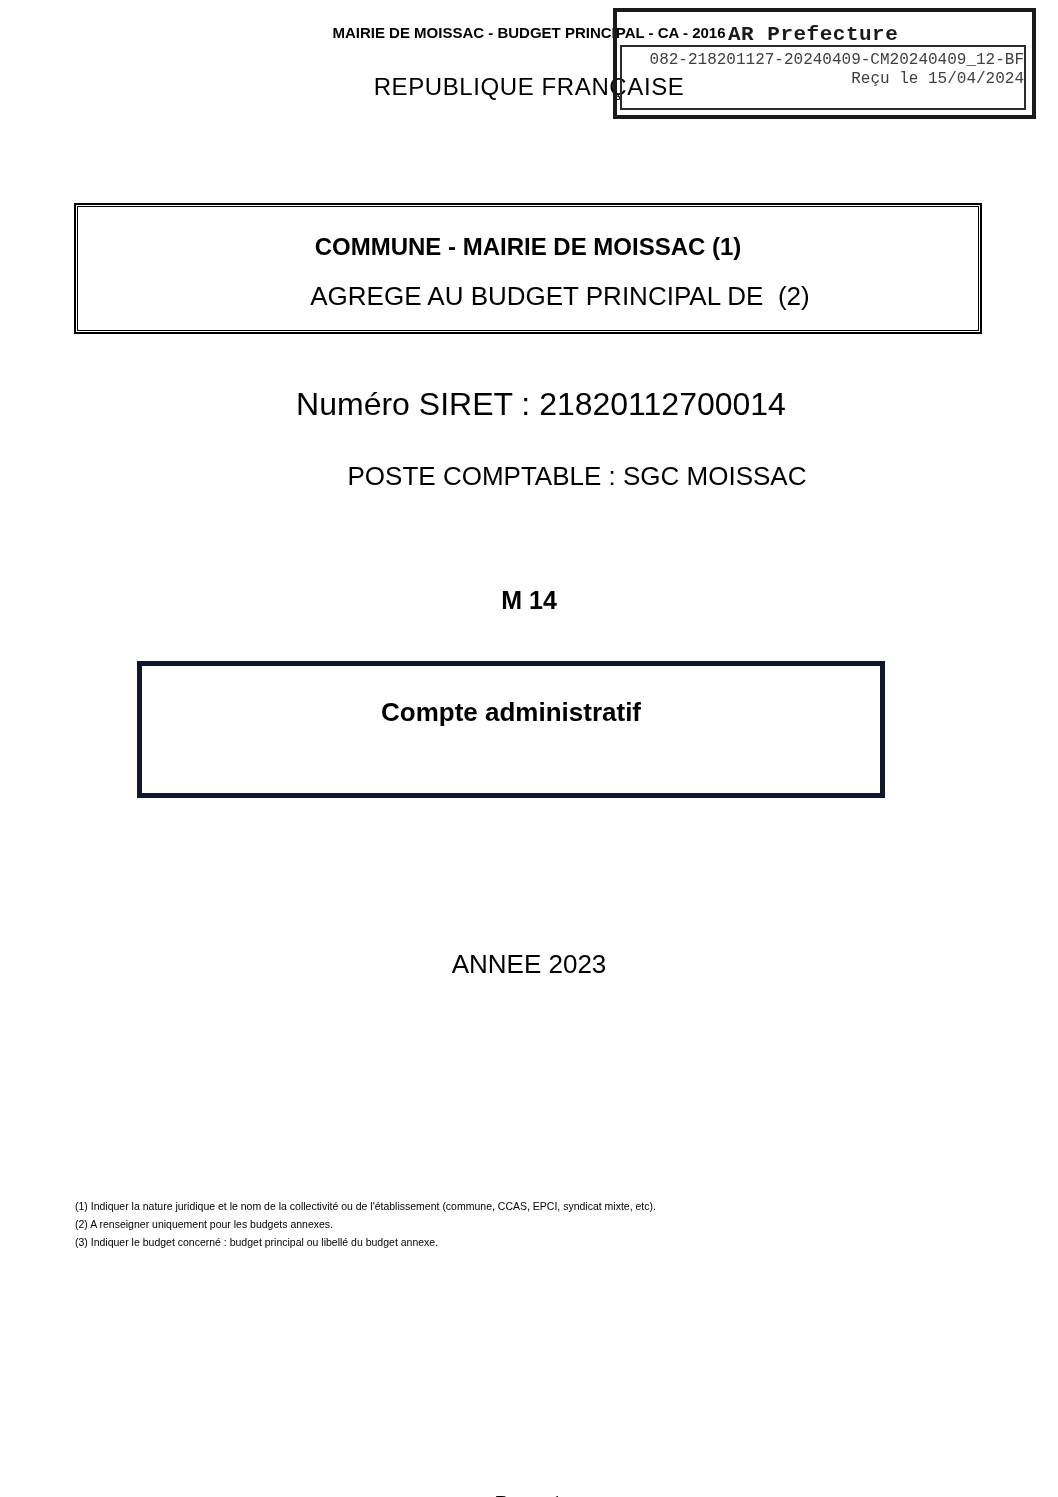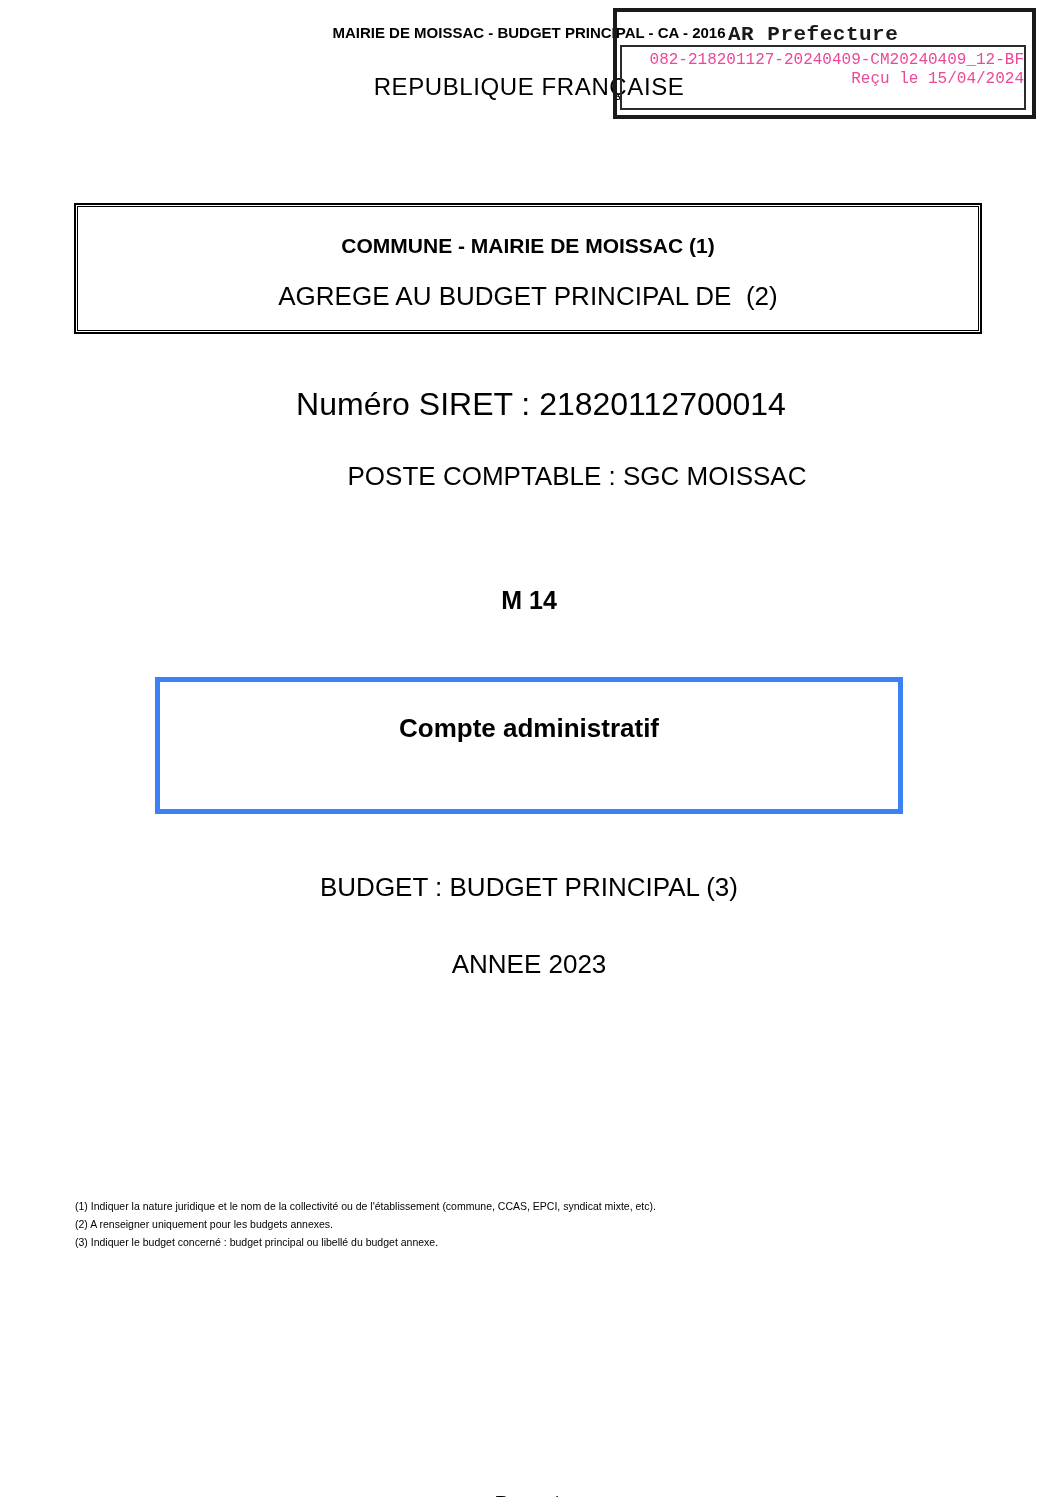--- a/index.html
+++ b/index.html
@@ -31,44 +31,43 @@
     position:absolute;left:111px;top:12px;
     font-size:21px;font-weight:bold;letter-spacing:0.5px;
     color:#1a1a1a;white-space:pre;line-height:1;
   }
   .stamp-inner{
     position:absolute;left:3px;top:33px;width:394px;height:57px;
     border:2px solid #2b2b2b;background:transparent;
     padding:4px 0 0 8px;box-sizing:content-box;
   }
   .stamp-line{
-    font-size:16px;line-height:19px;color:#ec4899;white-space:pre;
+    font-size:16px;line-height:19px;color:#404040;white-space:pre;
   }
 
   
   .entity-box{
     position:absolute;left:74px;top:203px;width:904px;height:127px;
     border:2px solid #000;
   }
   .entity-inner{
     position:absolute;left:1px;top:1px;right:1px;bottom:1px;
     border:1px solid #000;
   }
-  .entity-line1{top:30px;font-size:21px;font-weight:bold;}
-  .entity-line2{top:78px;font-size:26px;}
+  .entity-line1{top:30px;font-size:24px;font-weight:bold;}
+  .entity-line2{top:78px;font-size:26px;padding-left:32px;}
 
   .siret{top:388px;font-size:32px;padding-left:12px;}
   .poste{top:463px;font-size:26px;margin-left:48px;}
   .norme{top:588px;font-size:25px;font-weight:bold;}
 
   
   .account-box{
-    position:absolute;left:155px;top:661px;width:738px;height:127px;
-    border:5px solid #3b82f6;
-    margin-top:16px;
+    position:absolute;left:137px;top:661px;width:738px;height:127px;
+    border:5px solid #0f172a;
   }
   .account-line1{top:33px;font-size:26px;font-weight:bold;}
   .account-line2{top:83px;font-size:26px;font-weight:bold;}
 
   .budget-line{top:874px;font-size:26px;}
   .annee-line{top:951px;font-size:26px;}
 
   .footnote{left:75px;font-size:10.5px;color:#000;}
   .fn1{top:1201px;}
   .fn2{top:1219px;}
@@ -103,21 +102,20 @@
   </div>
 
   <div class="abs center siret">Numéro SIRET : 21820112700014</div>
   <div class="abs center poste">POSTE COMPTABLE : SGC MOISSAC</div>
   <div class="abs center norme">M 14</div>
 
   <div class="account-box">
     <div class="abs center account-line1">Compte administratif</div>
   </div>
 
-  <div class="abs center budget-line">BUDGET : BUDGET PRINCIPAL (3)</div>
   <div class="abs center annee-line">ANNEE 2023</div>
 
   <div class="abs footnote fn1">(1) Indiquer la nature juridique et le nom de la collectivité ou de l'établissement (commune, CCAS, EPCI, syndicat mixte, etc).</div>
   <div class="abs footnote fn2">(2) A renseigner uniquement pour les budgets annexes.</div>
   <div class="abs footnote fn3">(3) Indiquer le budget concerné : budget principal ou libellé du budget annexe.</div>
 
   <div class="abs center page-footer">Page 1</div>
 
 </div>
 

